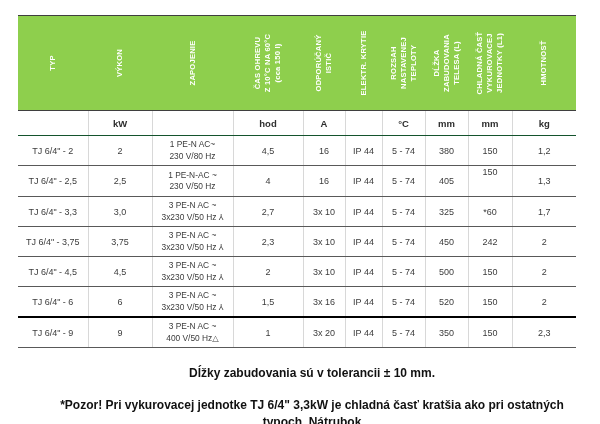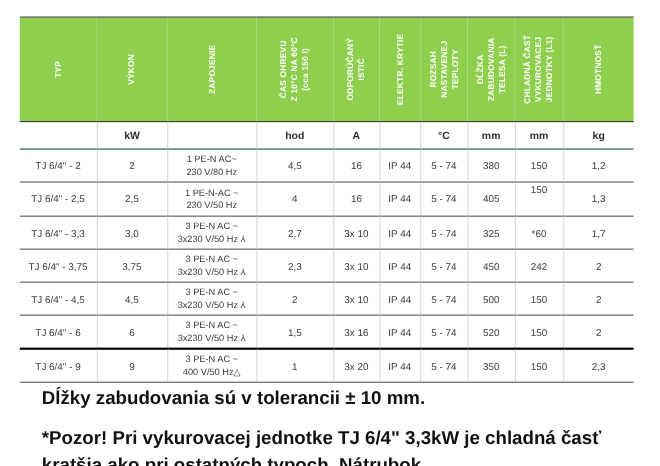--- a/index.html
+++ b/index.html
@@ -88,26 +88,27 @@
   tbody td.cell-top { vertical-align: top; padding-top: 1px; }
   tbody tr.thick-top td { border-top: 2.5px solid #000; }
   .notes {
     position: absolute;
     left: 38px;
     top: 350px;
     width: 548px;
     z-index: 1;
   }
   .notes p {
-    margin: 0 0 2px 0;
-    font-size: 17px;
+    margin: 15px 0 2px 0;
+    font-size: 12px;
     font-weight: bold;
     color: #111;
     line-height: 1.42;
     white-space: pre-line;
+    text-align: center;
   }
   .notes p.first { margin-bottom: 13px; }
 </style>
 </head>
 <body>
 
 <div class="page">
 
 
   <table class="spec">

